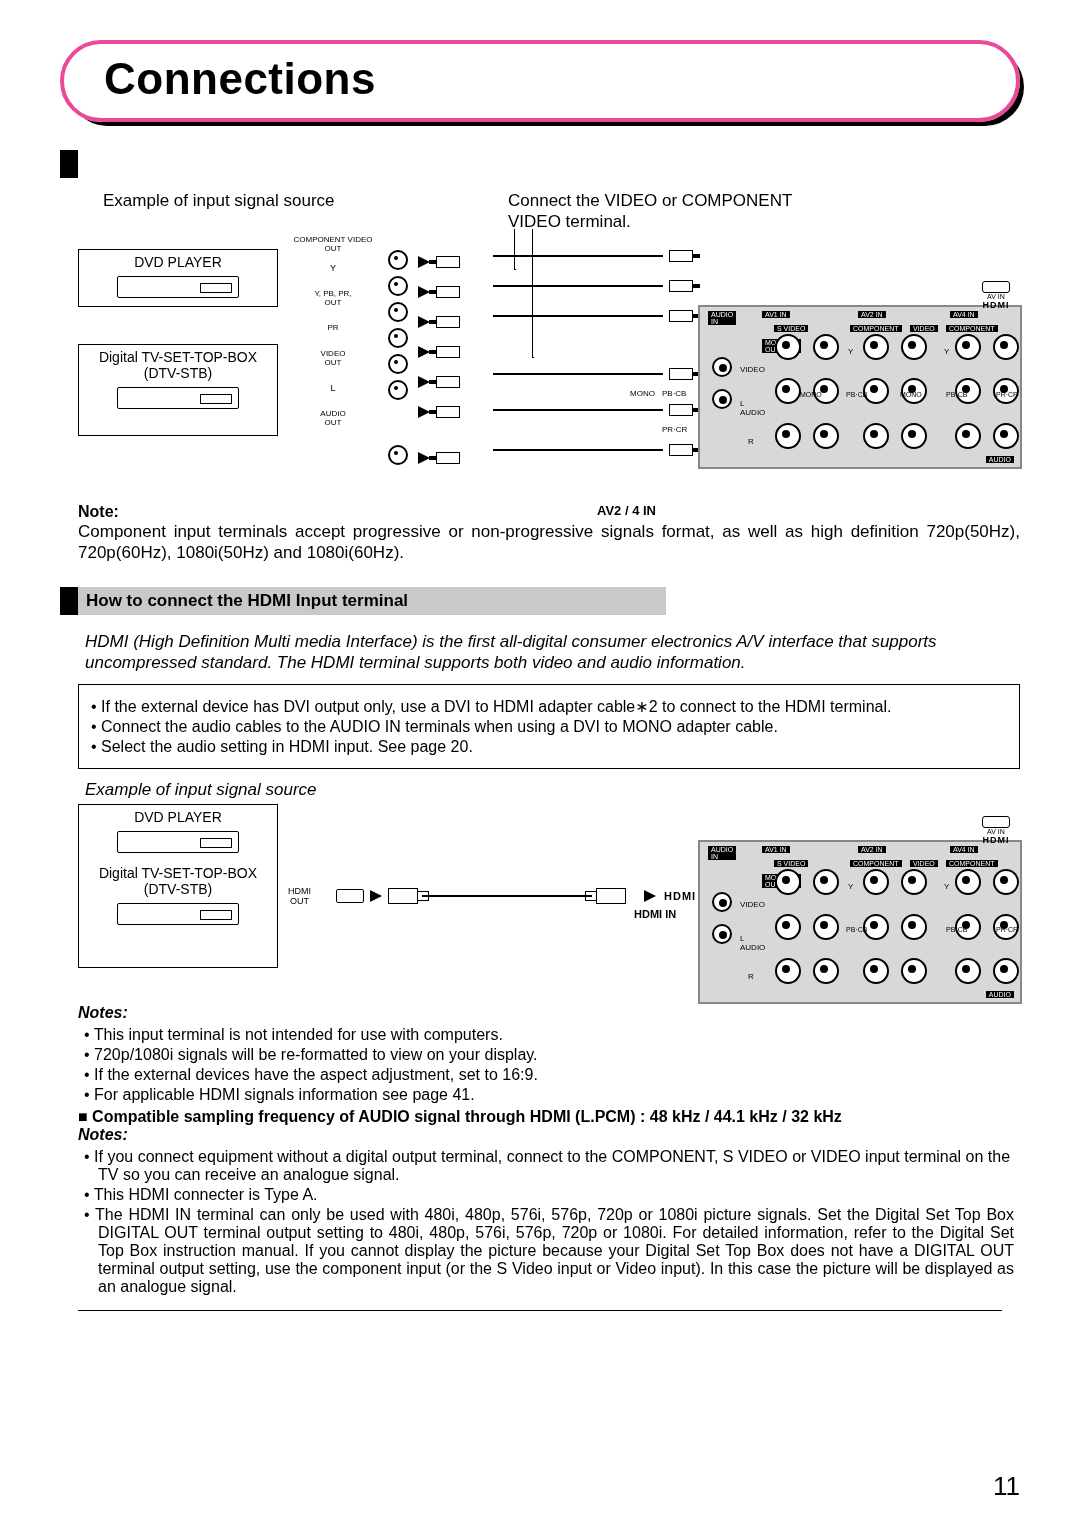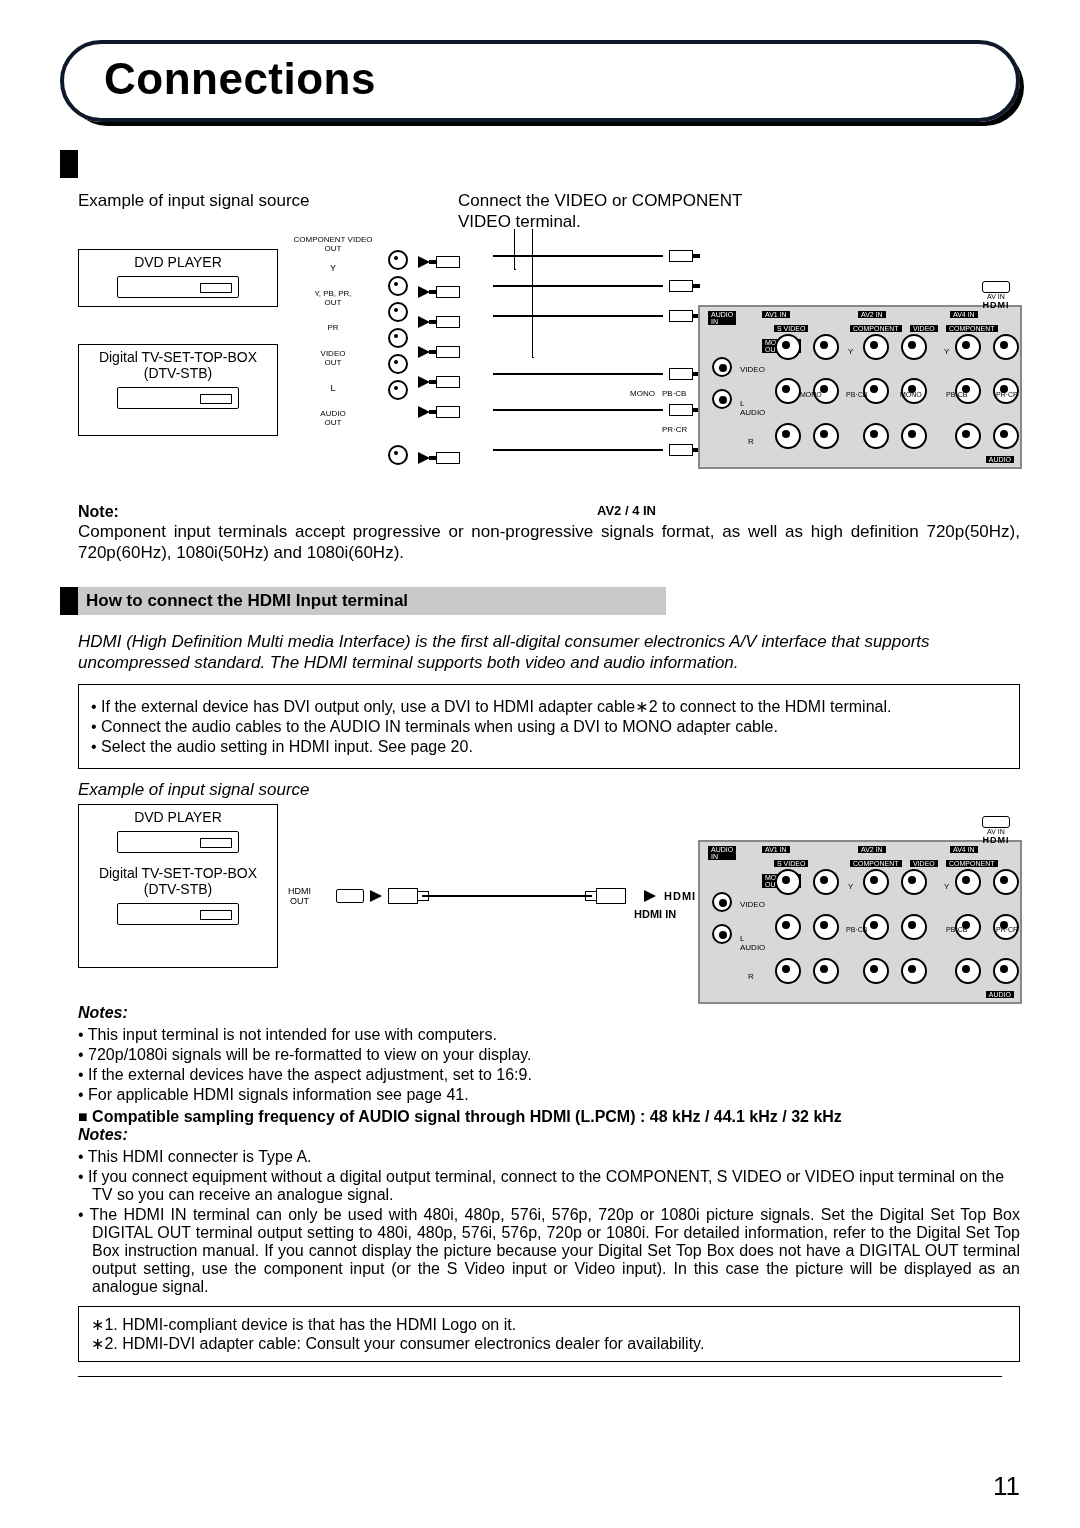--- a/index.html
+++ b/index.html
@@ -11,21 +11,21 @@
     width: 1080px;
   }
   .page {
     box-sizing: border-box;
     width: 1080px;
     min-height: 1528px;
     padding: 40px 60px 30px 60px;
     position: relative;
   }
   .title-pill {
-    border: 4px solid #0f172a;
+    border: 4px solid #ec4899;
     border-radius: 46px;
     padding: 10px 40px 14px 40px;
     margin-bottom: 28px;
     box-shadow: 6px 6px 0 -2px #000;
   }
   .title-text {
     font-size: 44px;
     font-weight: bold;
     letter-spacing: 0.5px;
   }
@@ -40,21 +40,21 @@
   .section-bar .body {
     flex: 0 0 580px;
     background: #c9c9c9;
     height: 28px;
     display: flex; align-items: center;
     padding-left: 8px;
     font-weight: bold;
     font-size: 17px;
   }
   .body-indent { margin-left: 18px; font-style: italic; }
-  .plain { font-size: 17px; line-height: 1.25; }
+  .plain { font-size: 17px; line-height: 1.25; margin-left: 25px; }
 
   .note-label { font-weight: bold; font-size: 16px; }
   .av24-label { font-weight: bold; font-size: 13px; }
 
   
   .diagram1 {
     position: relative;
     margin-left: 18px;
     height: 260px;
     width: 940px;
@@ -145,21 +145,21 @@
   .hdmi-plug:after{content:"";position:absolute; width:10px;height:8px; border:1px solid #000; right:-12px; top:2px;}
 
   .info-box{
     border:1px solid #000; padding:8px 12px; margin:10px 0 10px 18px;
   }
   .bullets { margin:4px 0 4px 18px; padding:0; }
   .bullets li { font-size:16px; margin:2px 0; list-style:none; text-indent:-14px; padding-left:14px;}
   .bullets li:before{ content:"• "; }
 
   .indent-bullets { margin: 4px 0 4px 36px; padding:0;}
-  .indent-bullets li{ font-size:16px; list-style:none; text-indent:-14px; padding-left:14px; margin:2px 0;}
+  .indent-bullets li{ font-size:16px; list-style:none; text-indent:-14px; padding-left:14px; margin:2px 6px;}
   .indent-bullets li:before{content:"• ";}
   .justify { text-align: justify; }
 
   .sampling { font-weight:bold; font-size:16px; margin-left:18px;}
   .sq:before{content:"■ "; font-weight:bold;}
 
   .footnote-box{ border:1px solid #000; padding:8px 12px; margin:10px 0 0 18px;}
   .ast-row{ font-size:16px;}
 
   .page-number{
@@ -472,26 +472,22 @@
     <li>This input terminal is not intended for use with computers.</li>
     <li>720p/1080i signals will be re-formatted to view on your display.</li>
     <li>If the external devices have the aspect adjustment, set to 16:9.</li>
     <li>For applicable HDMI signals information see page 41.</li>
   </ul>
 
   <div class="sampling sq">Compatible sampling frequency of AUDIO signal through HDMI (L.PCM) : 48 kHz / 44.1 kHz / 32 kHz</div>
 
   <div class="note-label body-indent">Notes:</div>
   <ul class="indent-bullets" style="margin-left:18px;">
+    <li>If you connect equipment without a digital output terminal, connect to the COMPONENT, S VIDEO or VIDEO input terminal on the TV so you can receive an analogue signal.</li>
     <li>This HDMI connecter is Type A.</li>
-    <li>If you connect equipment without a digital output terminal, connect to the COMPONENT, S VIDEO or VIDEO input terminal on the TV so you can receive an analogue signal.</li>
     <li class="justify">The HDMI IN terminal can only be used with 480i, 480p, 576i, 576p, 720p or 1080i picture signals. Set the Digital Set Top Box DIGITAL OUT terminal output setting to 480i, 480p, 576i, 576p, 720p or 1080i. For detailed information, refer to the Digital Set Top Box instruction manual. If you cannot display the picture because your Digital Set Top Box does not have a DIGITAL OUT terminal output setting, use the component input (or the S Video input or Video input). In this case the picture will be displayed as an analogue signal.</li>
   </ul>
 
-  <div class="footnote-box">
-    <div class="ast-row">∗1. HDMI-compliant device is that has the HDMI Logo on it.</div>
-    <div class="ast-row">∗2. HDMI-DVI adapter cable: Consult your consumer electronics dealer for availability.</div>
-  </div>
 
   <hr class="hr">
 
   <div class="page-number">11</div>
 </div>
 
 </body></html>

